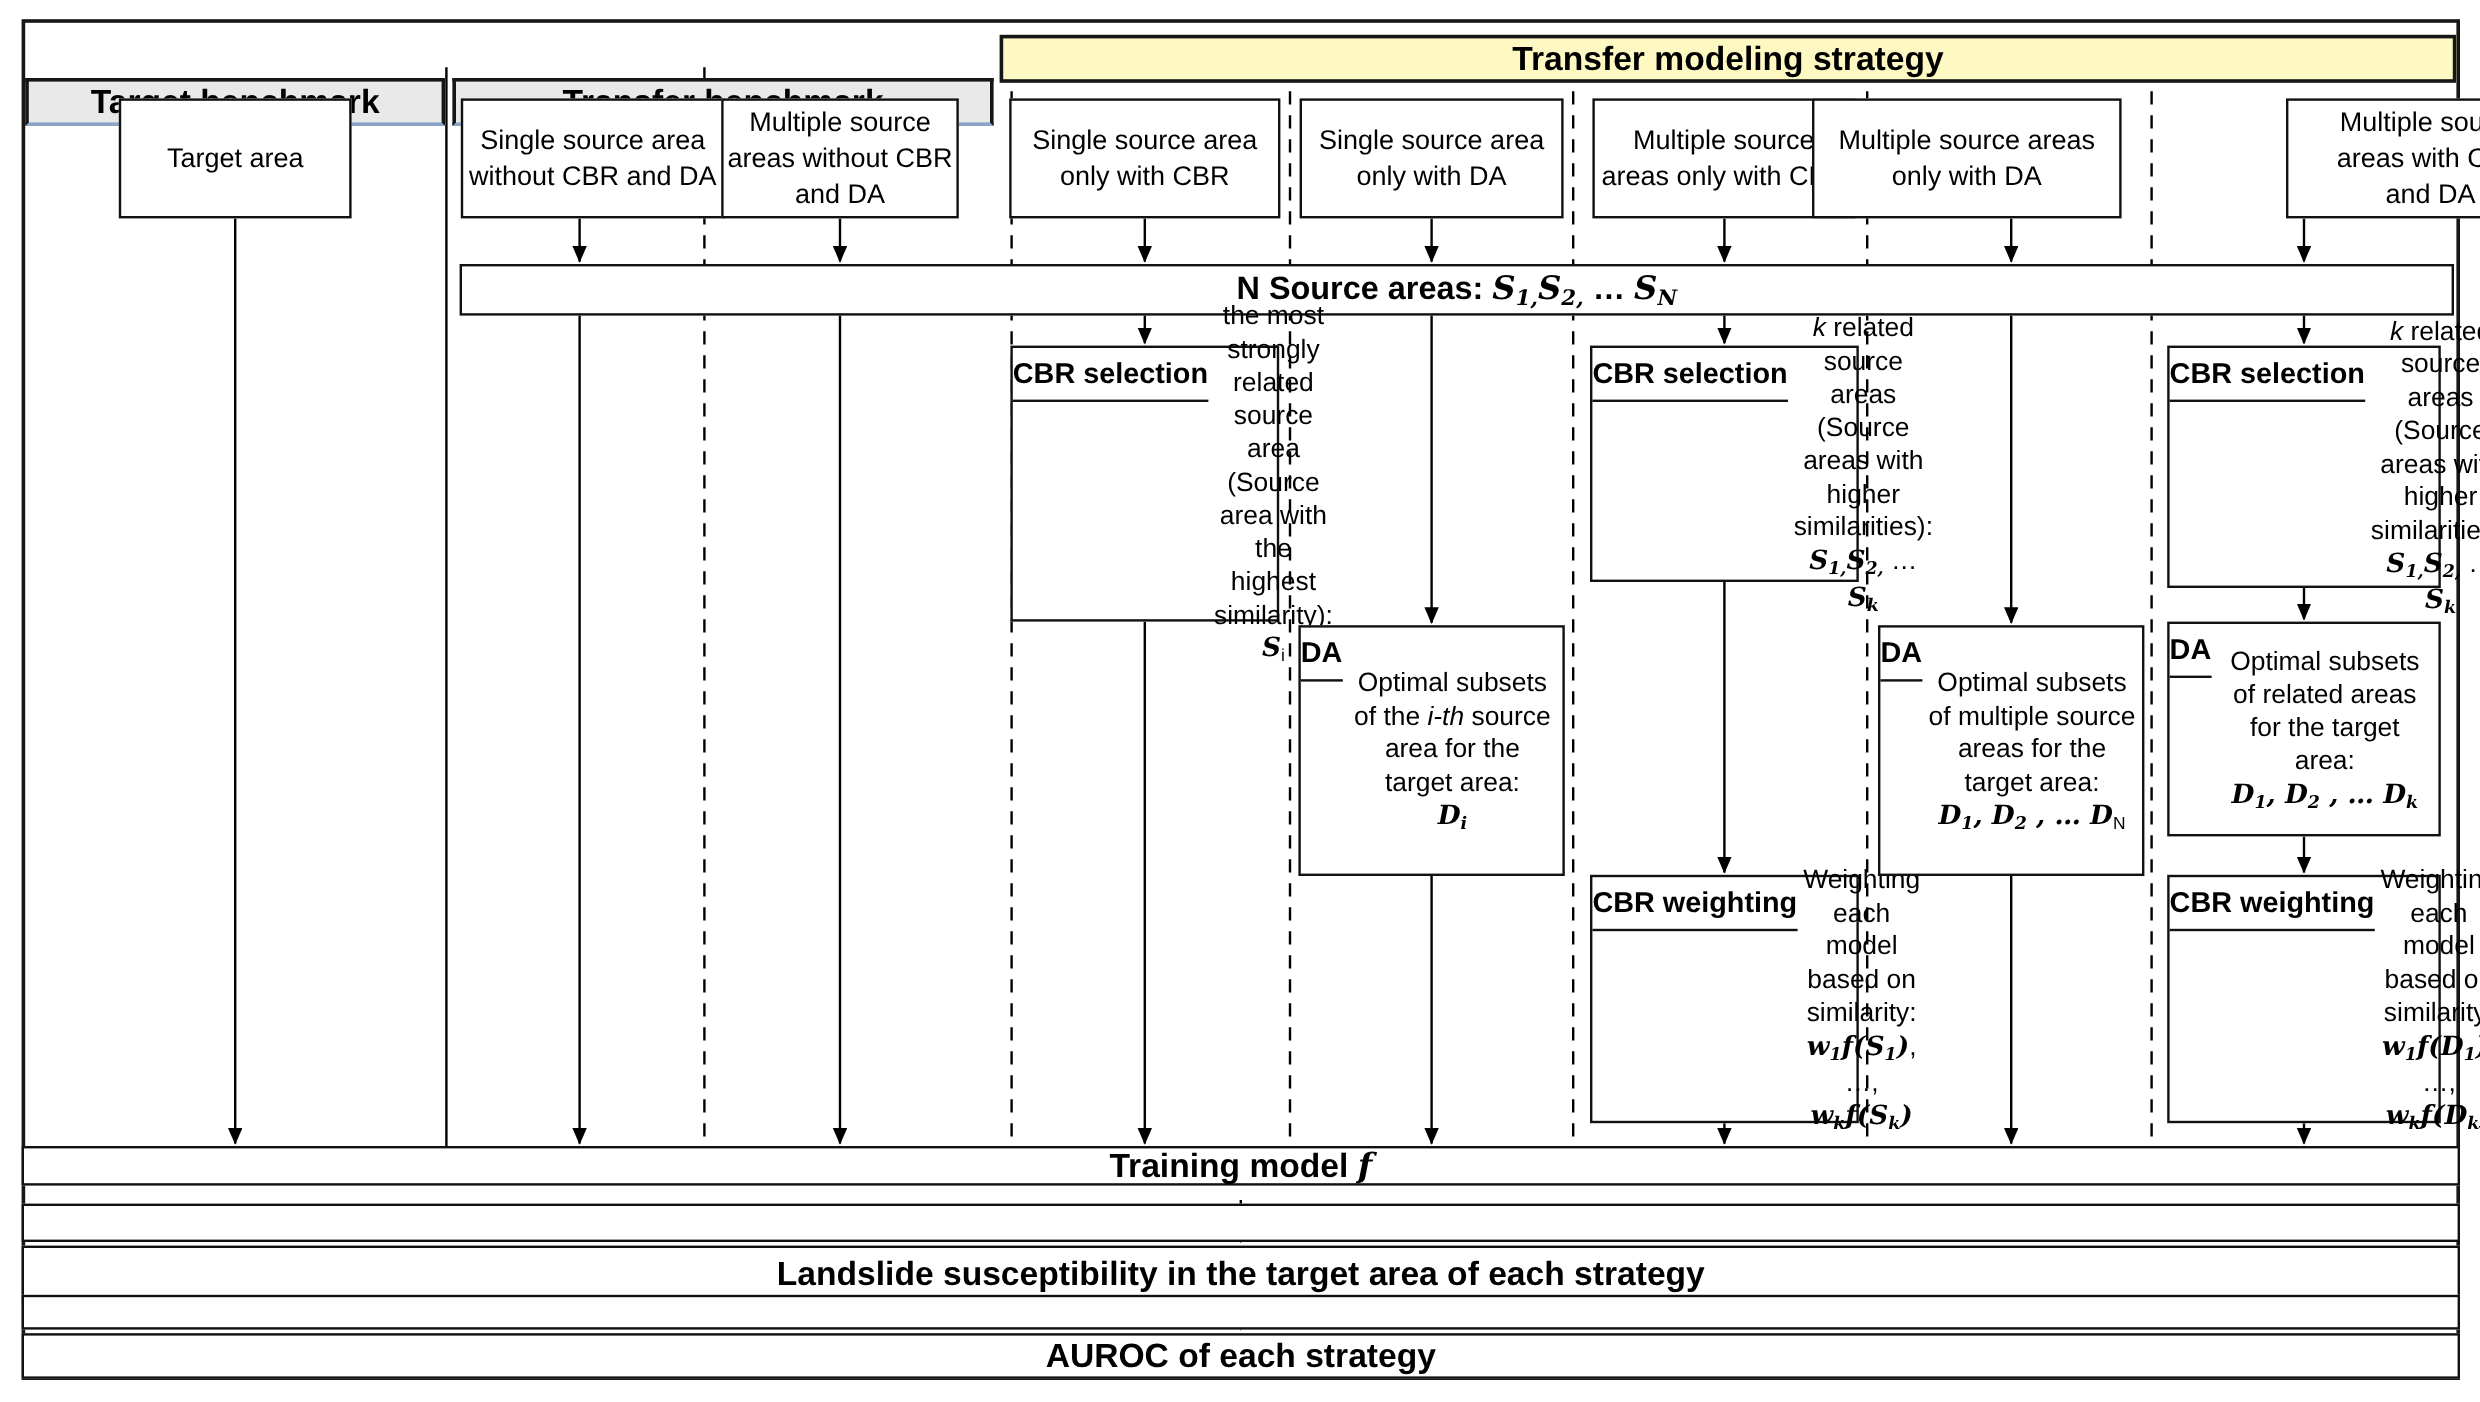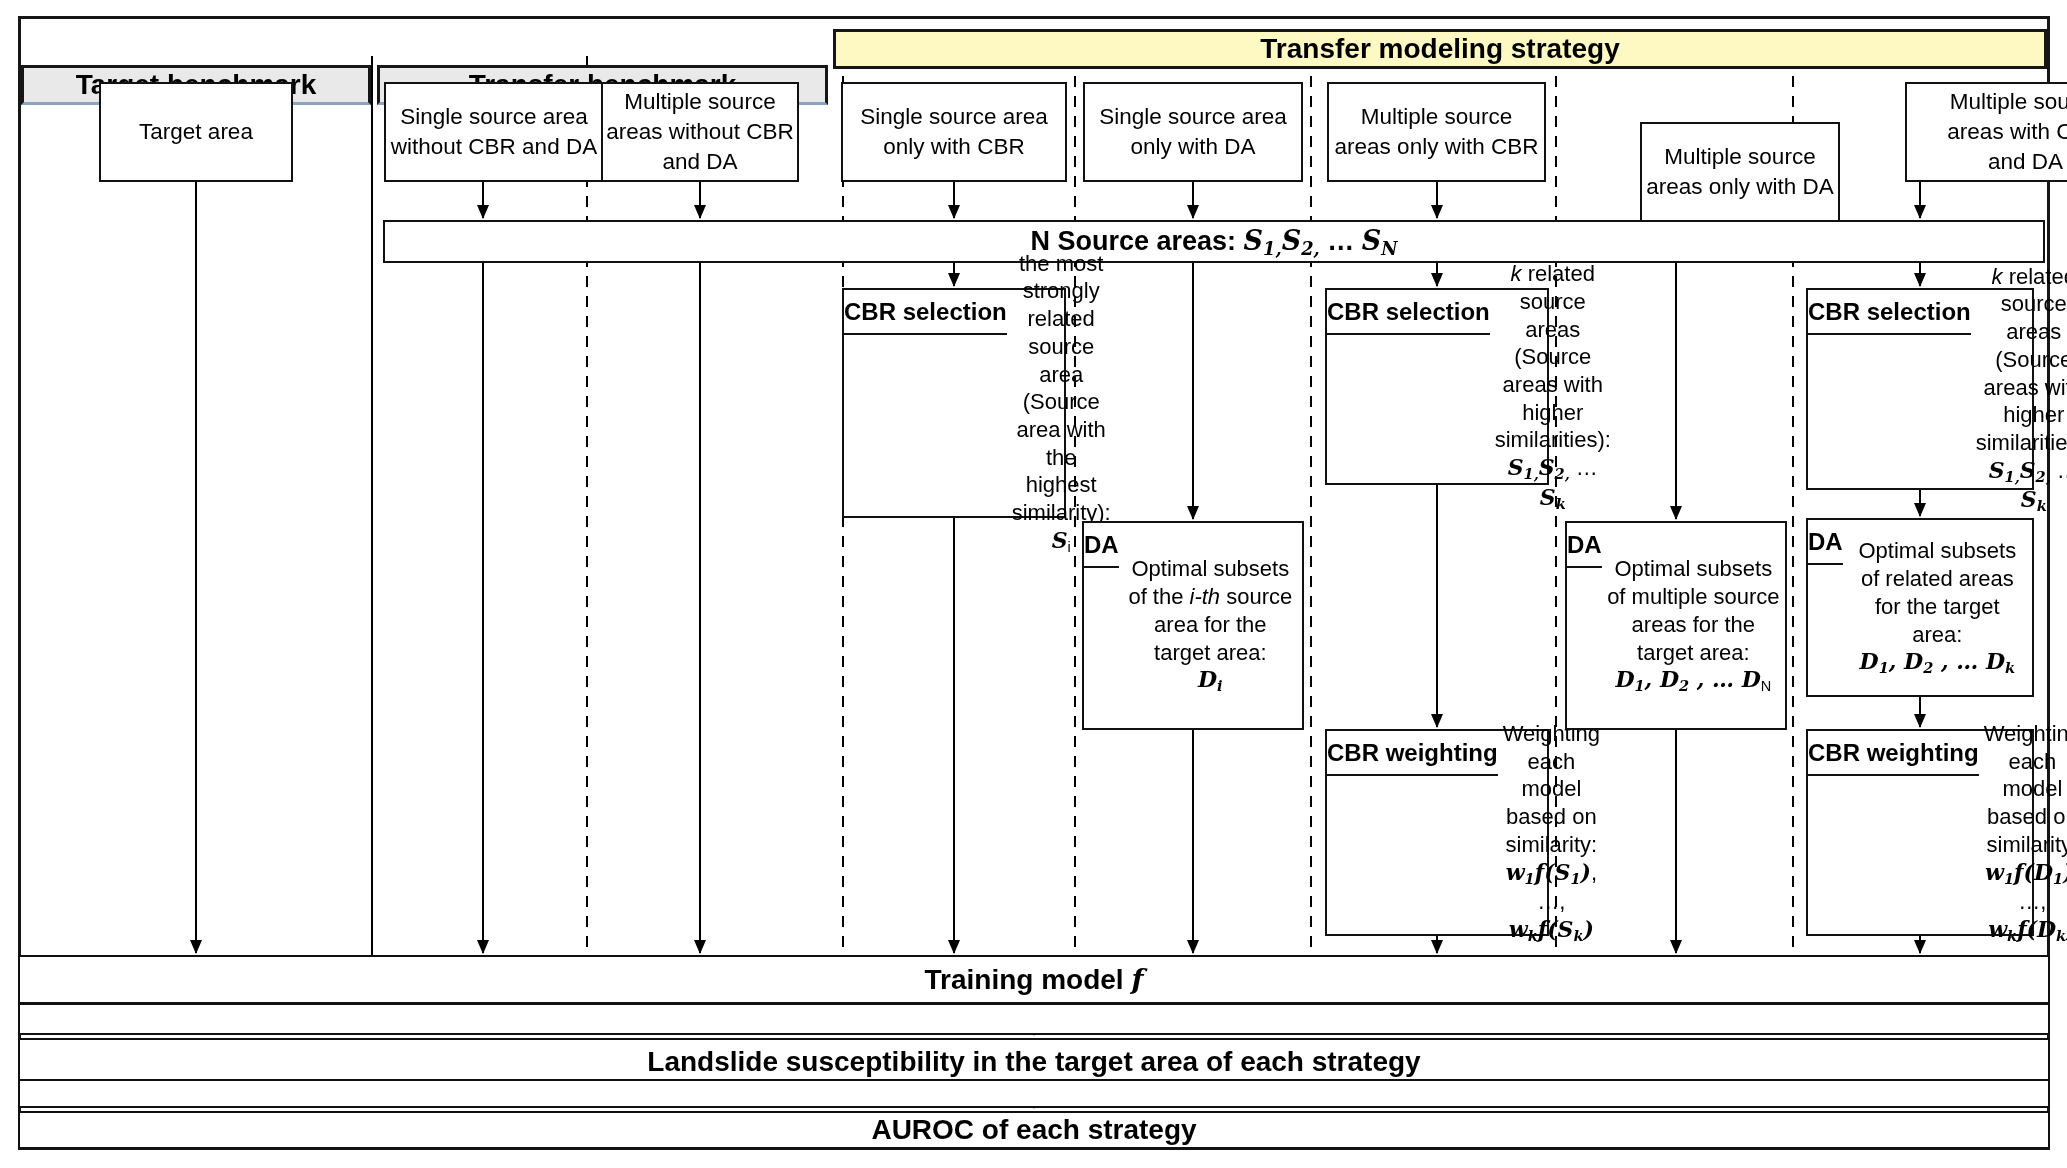--- a/index.html
+++ b/index.html
@@ -22,21 +22,21 @@
 
   .tbox{position:absolute;top:82px;height:100px;background:#fff;border:2.5px solid #111;
         box-sizing:border-box;display:flex;align-items:center;justify-content:center;
         text-align:center;font-size:22.5px;line-height:1.34;padding:0 3px;}
   #t1{left:99px;width:194px;}
   #t2{left:384px;width:220px;text-align:center;}
   #t3{left:601px;width:198px;}
   #t4{left:841px;width:226px;}
   #t5{left:1083px;width:220px;}
   #t6{left:1327px;width:219px;}
-  #t7{left:1640px;width:200px;margin-top:40px;}
+  #t7{left:1510px;width:258px;}
   #t8{left:1905px;width:212px;padding-left:32px;}
 
   .nbar{position:absolute;left:383px;top:220px;width:1662px;height:43px;background:#fff;
         border:2.5px solid #111;box-sizing:border-box;display:flex;align-items:center;
         justify-content:center;font-size:27px;font-weight:bold;}
 
   .pbox{position:absolute;background:#fff;border:2.5px solid #111;box-sizing:border-box;
         display:flex;text-align:center;}
   .pbox .ttl{flex:none;height:45px;border-bottom:2.5px solid #111;box-sizing:border-box;
         font-weight:bold;font-size:24px;display:flex;align-items:center;justify-content:center;}
@@ -47,21 +47,21 @@
   #sel8{left:1806px;top:288px;width:228px;height:202px;}
   #da5{left:1082px;top:521px;width:222px;height:209px;}
   #da7{left:1565px;top:521px;width:222px;height:209px;}
   #da8{left:1806px;top:518px;width:228px;height:179px;}
   #w6{left:1325px;top:729px;width:224px;height:207px;}
   #w8{left:1806px;top:729px;width:228px;height:207px;}
 
   .row{position:absolute;left:18px;width:2032px;background:#fff;border:2.5px solid #111;
        box-sizing:border-box;display:flex;align-items:center;justify-content:center;
        font-weight:bold;font-size:28px;}
-  #r-training{top:955px;height:49px;}
+  #r-training{top:955px;height:33px;}
   #r-band1{top:1003px;height:32px;}
   #r-landslide{top:1038px;height:48px;}
   #r-band2{top:1079px;height:29px;}
   #r-auroc{top:1111px;height:38px;}
 
   
   .m{font-family:"DejaVu Serif","Liberation Serif",serif;font-style:italic;font-weight:bold;}
   .ms{font-family:"DejaVu Serif","Liberation Serif",serif;font-style:italic;font-weight:bold;
       font-size:0.66em;vertical-align:-0.28em;}
   .s{font-size:0.66em;vertical-align:-0.28em;}

